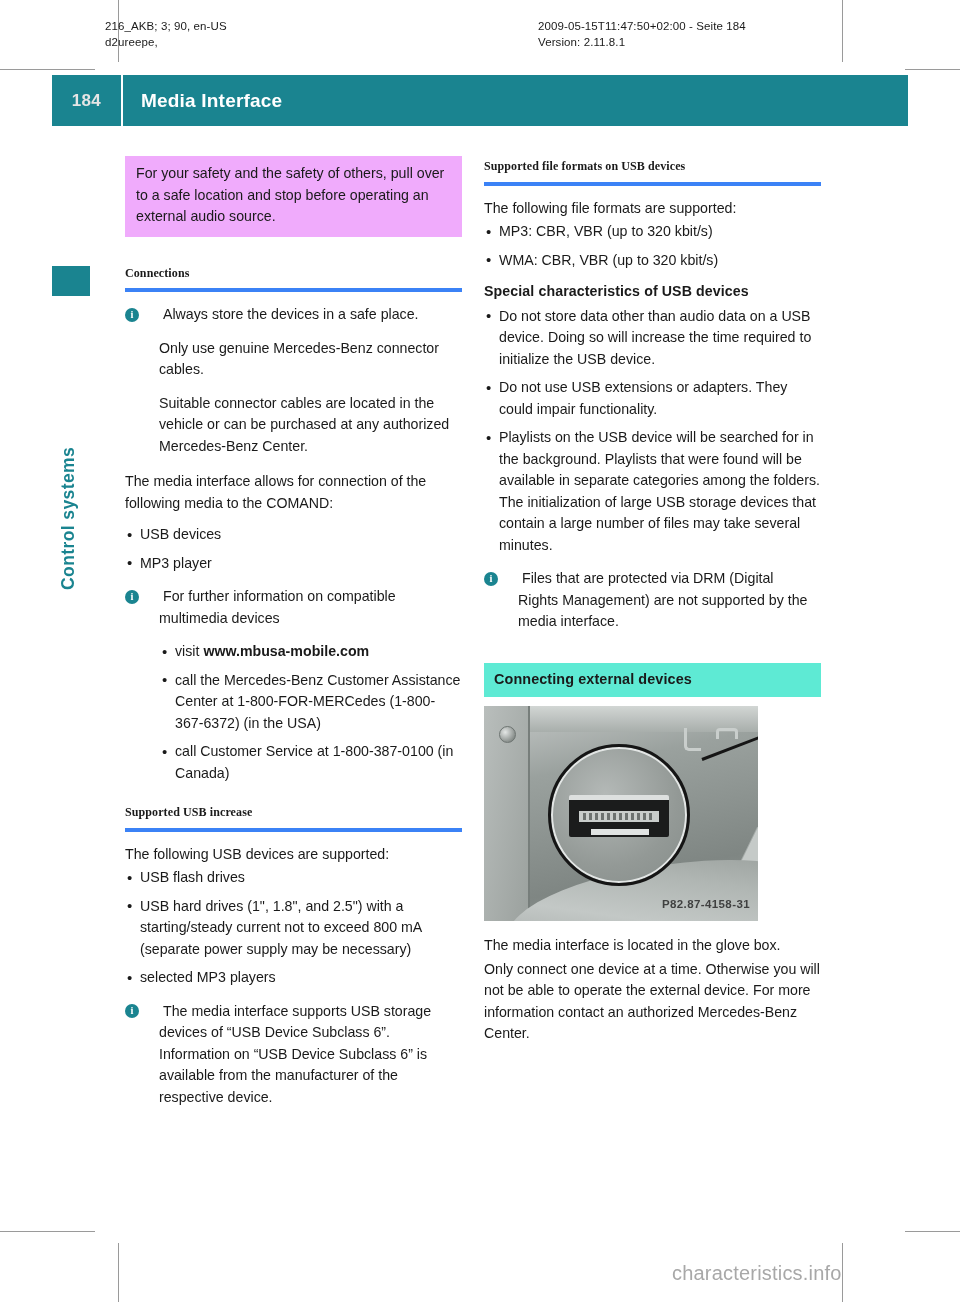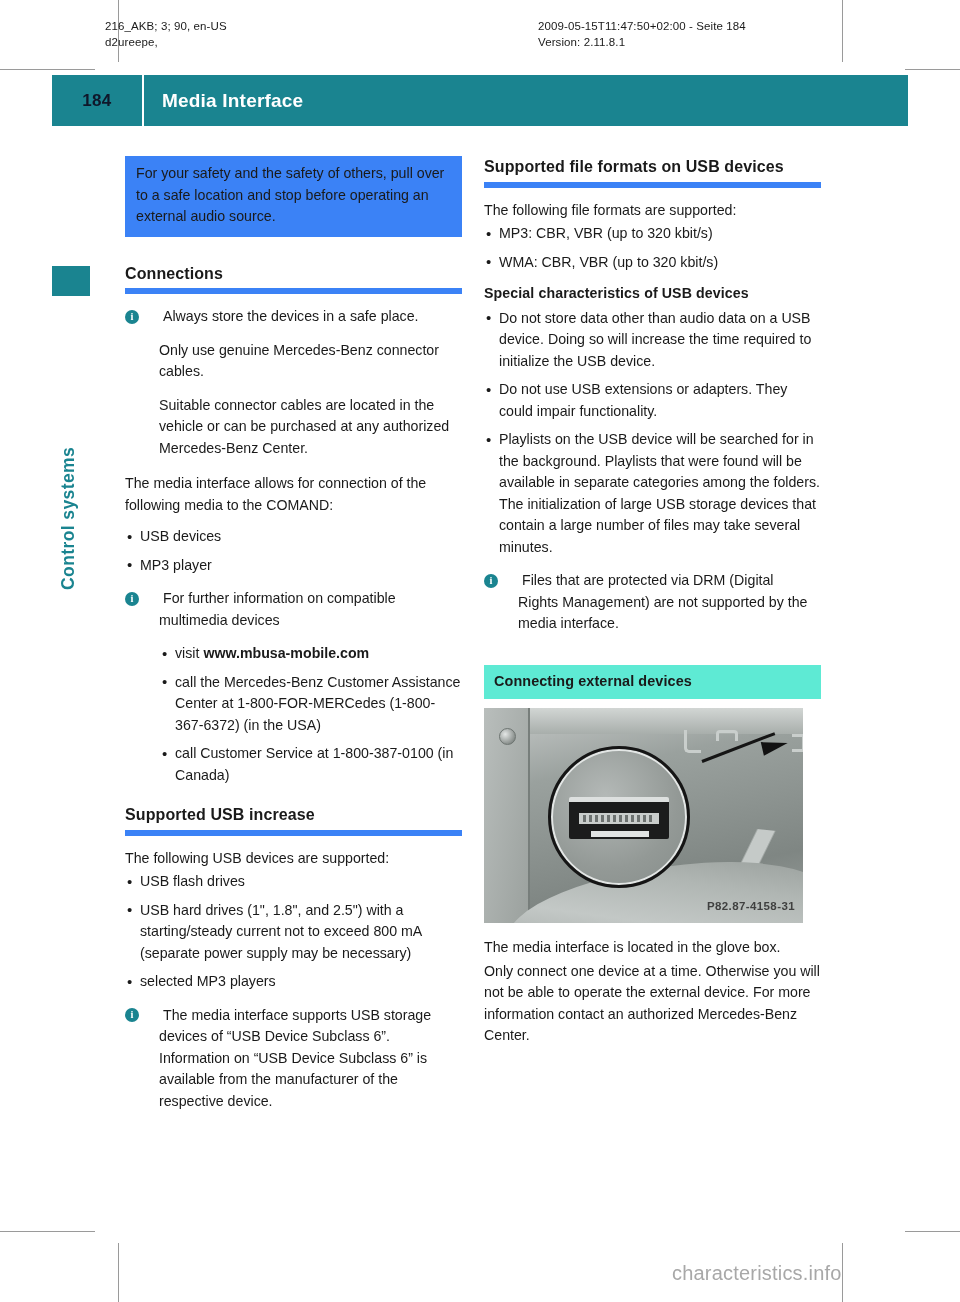--- a/index.html
+++ b/index.html
@@ -44,23 +44,23 @@
     position: absolute;
     left: 52px;
     top: 75px;
     width: 856px;
     height: 51px;
     background: #1a8490;
     display: flex;
     align-items: center;
   }
   .banner-number {
-    width: 90px;
+    width: 69px;
     text-align: center;
-    color: #0f172a;
+    color: #e5e5e5;
     font-size: 17px;
     font-weight: bold;
     letter-spacing: 0.3px;
   }
   .banner-sep {
     width: 2px;
     height: 51px;
     background: #ffffff;
   }
   .banner-title {
@@ -101,34 +101,35 @@
     top: 156px;
     width: 337px;
     font-size: 14.2px;
     line-height: 21.5px;
   }
   .col-left  { left: 125px; }
   .col-right { left: 484px; }
 
   
   .notice-box {
-    background: #3b82f6;
+    background: #f0abfc;
     padding: 7px 11px 9px 11px;
     margin: 0 0 26px 0;
     font-size: 14.2px;
     line-height: 21.5px;
   }
 
   h2.section-head {
-    font-size: 16px;
+    font-size: 12px;
     font-weight: bold;
     margin: 0 0 3px 0;
     padding: 0 0 4px 0;
-    border-bottom: 6px solid #3b82f6;
+    border-bottom: 4px solid #3b82f6;
     letter-spacing: 0.1px;
+    font-family: Liberation Serif, serif;
   }
   .section-head-wrap { margin-bottom: 12px; }
 
   h3.sub-head {
     font-size: 14.2px;
     font-weight: bold;
     margin: 0 0 3px 0;
     letter-spacing: 0.1px;
   }
 
@@ -197,21 +198,21 @@
   .figure-head {
     background: #5eead4;
     font-size: 14.4px;
     font-weight: bold;
     padding: 6px 10px 7px 10px;
     margin: 0 0 9px 0;
     letter-spacing: 0.1px;
   }
   .figure {
     position: relative;
-    width: 319px;
+    width: 274px;
     height: 215px;
     margin-bottom: 14px;
     background: #8f9694;
     overflow: hidden;
   }
   .fig-bg {
     position: absolute; inset: 0;
     background:
       linear-gradient(168deg, #c8ccca 0%, #b3b8b6 14%, #9aa19e 30%, #8d9491 52%, #7f8683 74%, #9aa09d 100%);
   }

